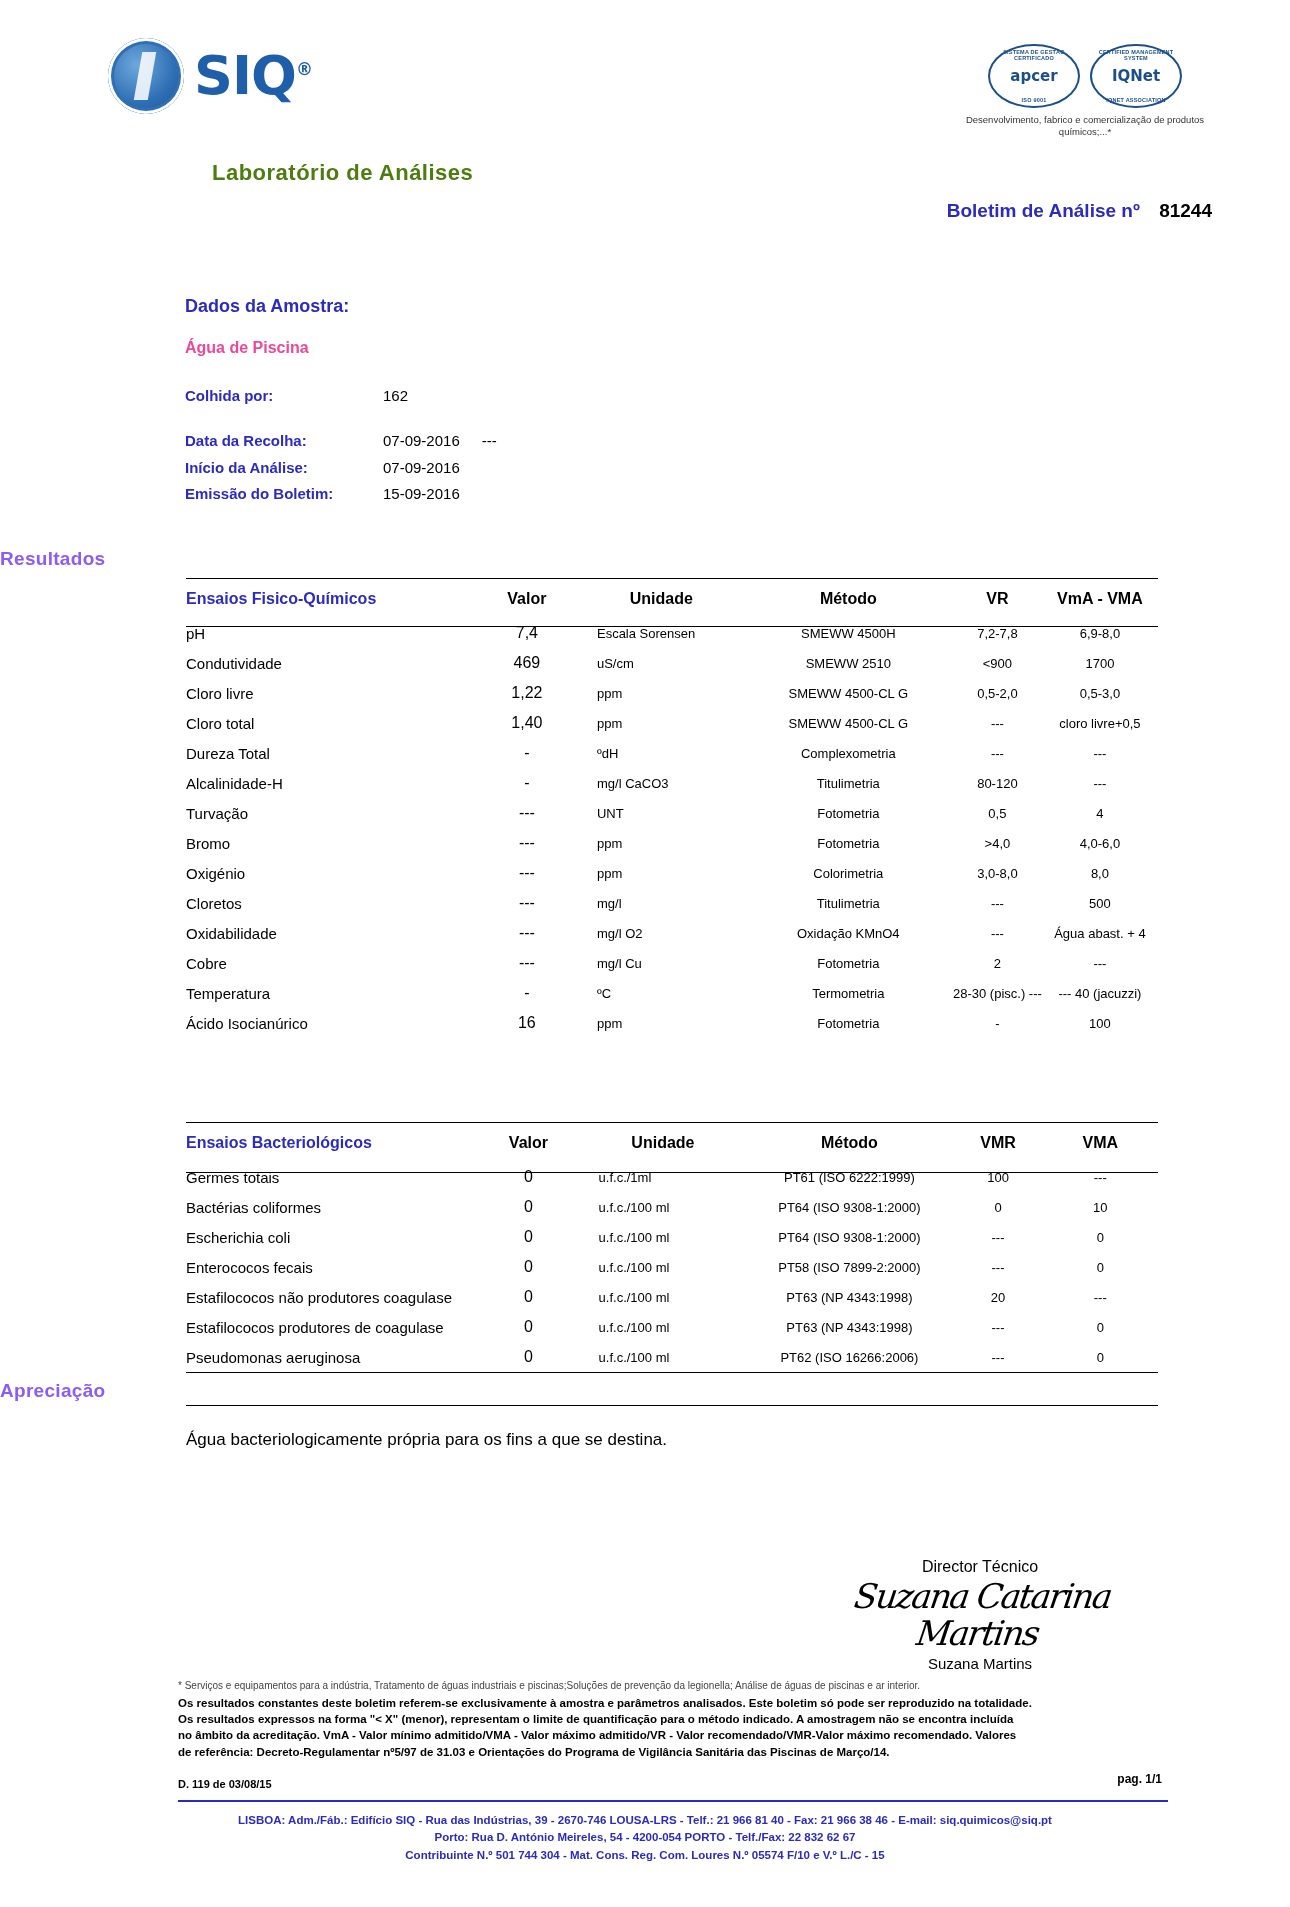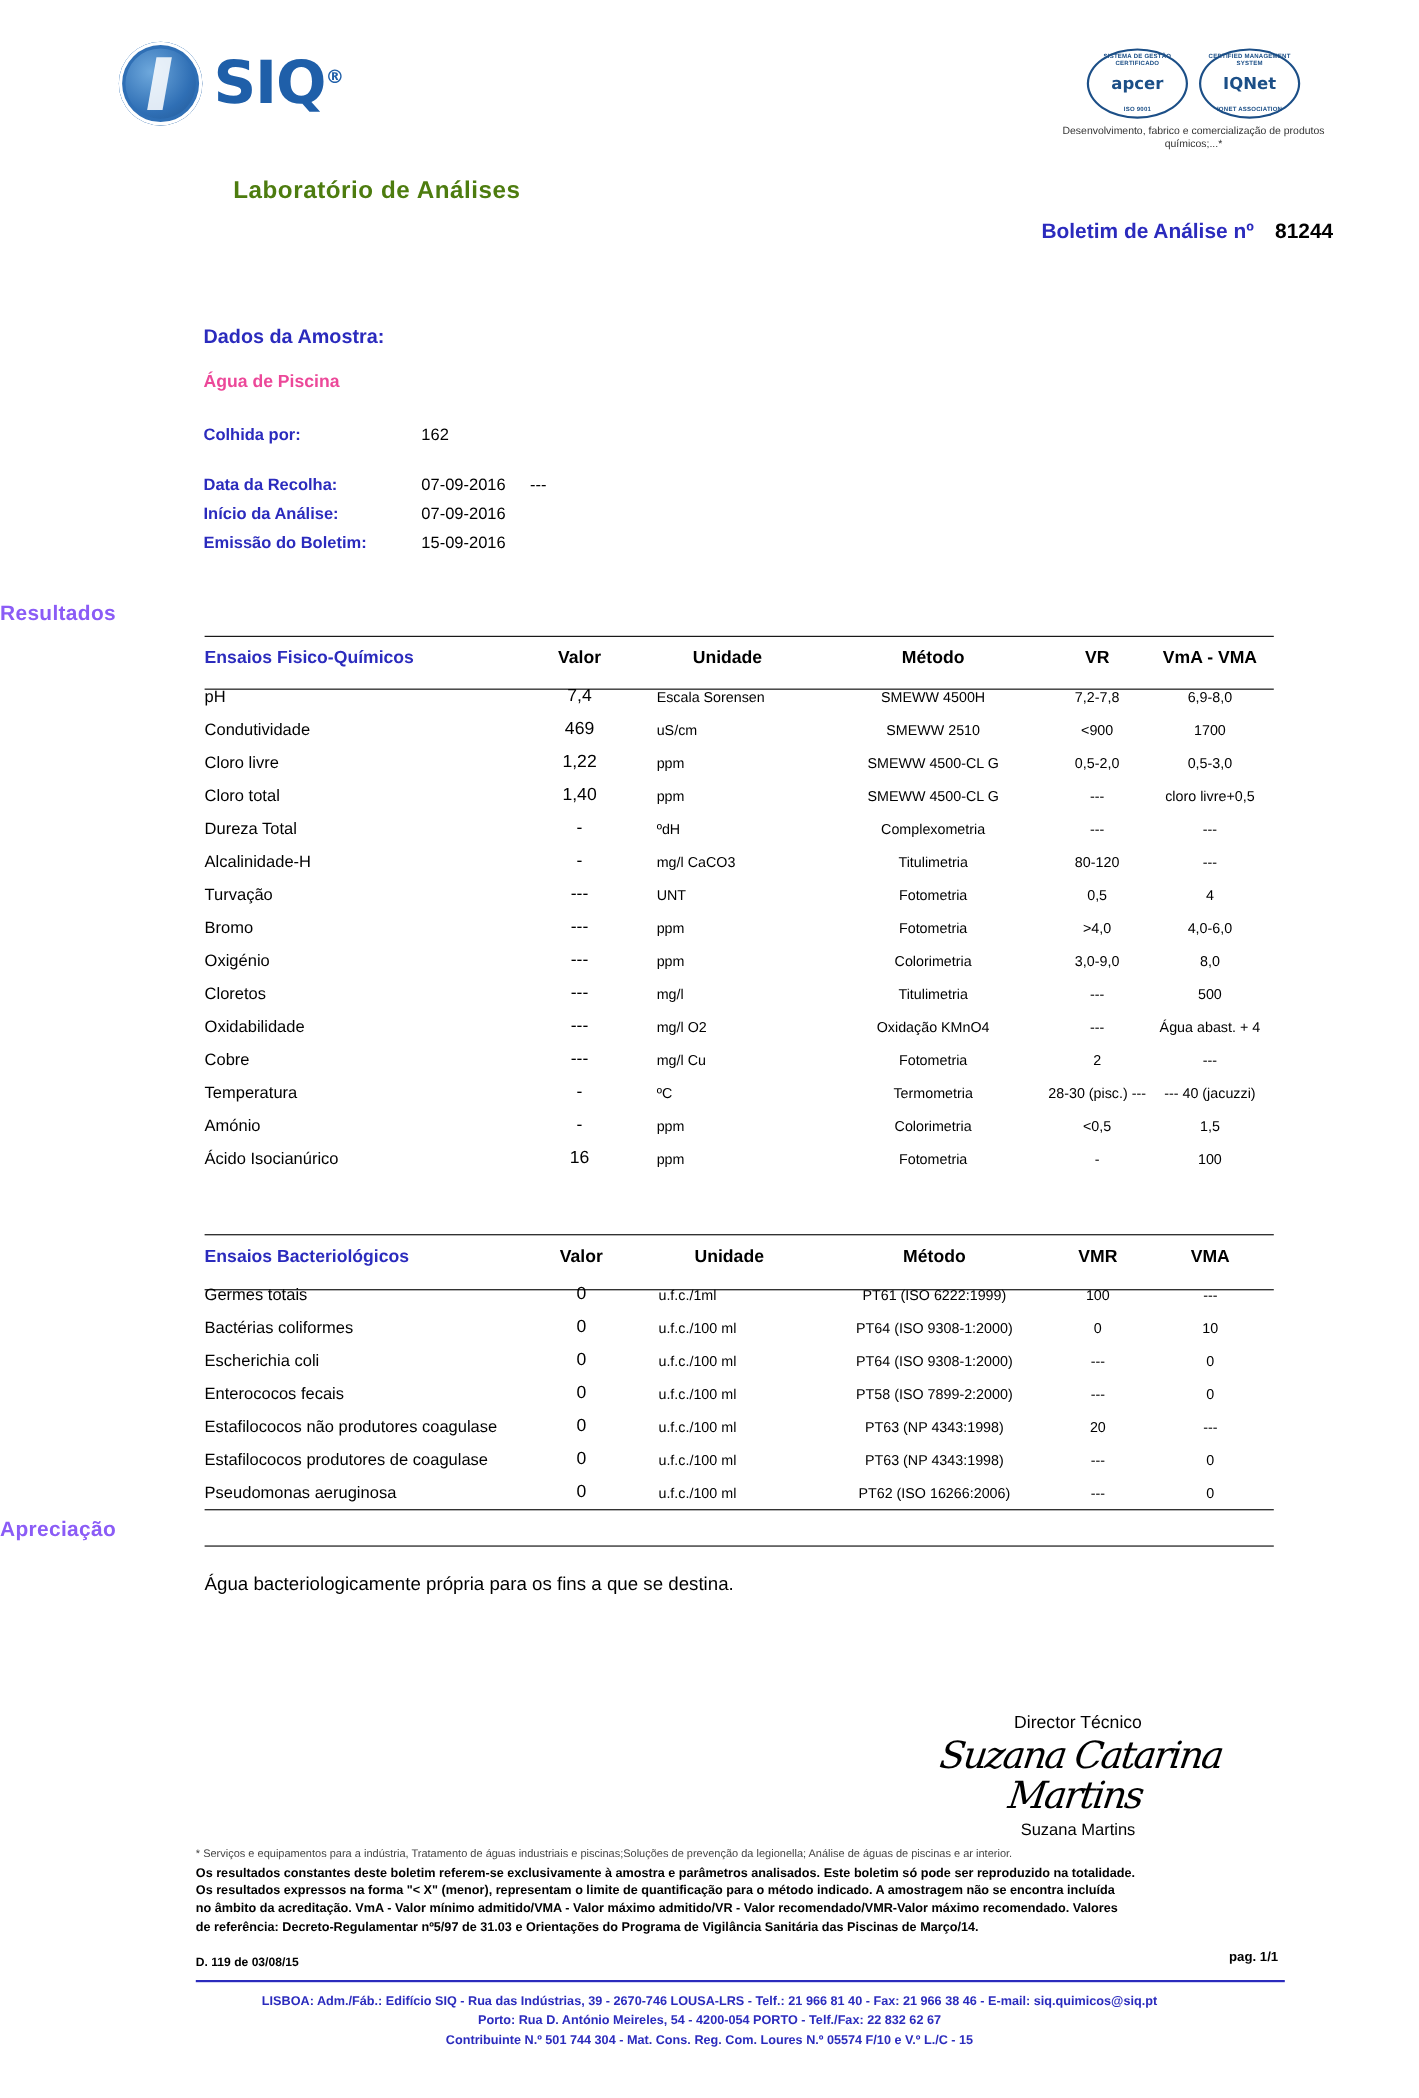--- a/index.html
+++ b/index.html
@@ -477,21 +477,21 @@
           <td class="small" style="padding-left: 18px;">ppm</td>
           <td class="c small">Fotometria</td>
           <td class="c small">&gt;4,0</td>
           <td class="c small">4,0-6,0</td>
         </tr>
         <tr>
           <td class="name">Oxigénio</td>
           <td class="c val">---</td>
           <td class="small" style="padding-left: 18px;">ppm</td>
           <td class="c small">Colorimetria</td>
-          <td class="c small">3,0-9,0</td>
+          <td class="c small">3,0-8,0</td>
           <td class="c small">8,0</td>
         </tr>
         <tr>
           <td class="name">Cloretos</td>
           <td class="c val">---</td>
           <td class="small" style="padding-left: 18px;">mg/l</td>
           <td class="c small">Titulimetria</td>
           <td class="c small">---</td>
           <td class="c small">500</td>
         </tr>
@@ -511,28 +511,20 @@
           <td class="c small">2</td>
           <td class="c small">---</td>
         </tr>
         <tr>
           <td class="name">Temperatura</td>
           <td class="c val">-</td>
           <td class="small" style="padding-left: 18px;">ºC</td>
           <td class="c small">Termometria</td>
           <td class="c small">28-30 (pisc.) ---</td>
           <td class="c small">--- 40 (jacuzzi)</td>
-        </tr>
-        <tr>
-          <td class="name">Amónio</td>
-          <td class="c val">-</td>
-          <td class="small" style="padding-left: 18px;">ppm</td>
-          <td class="c small">Colorimetria</td>
-          <td class="c small">&lt;0,5</td>
-          <td class="c small">1,5</td>
         </tr>
         <tr>
           <td class="name">Ácido Isocianúrico</td>
           <td class="c val">16</td>
           <td class="small" style="padding-left: 18px;">ppm</td>
           <td class="c small">Fotometria</td>
           <td class="c small">-</td>
           <td class="c small">100</td>
         </tr>
       </tbody>

